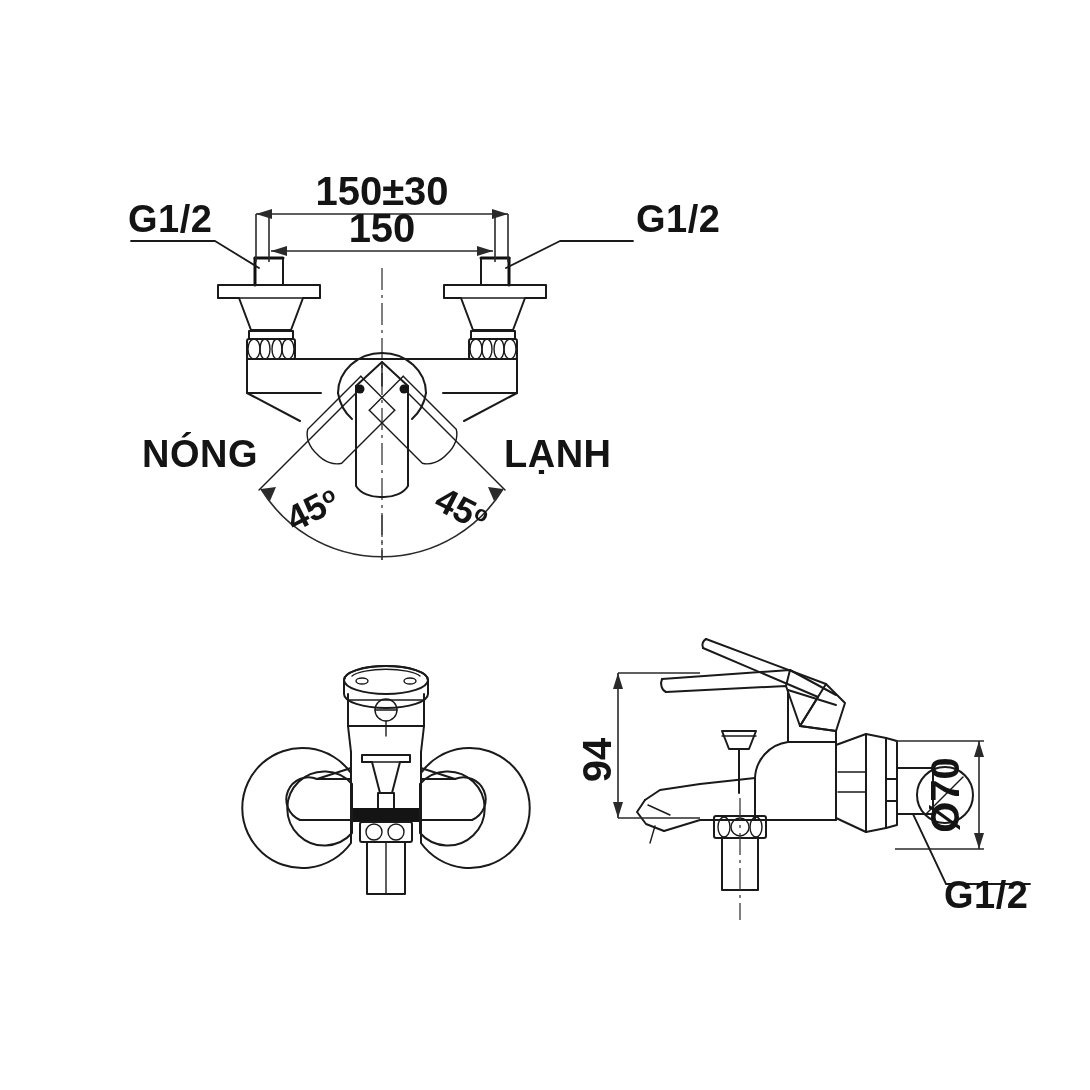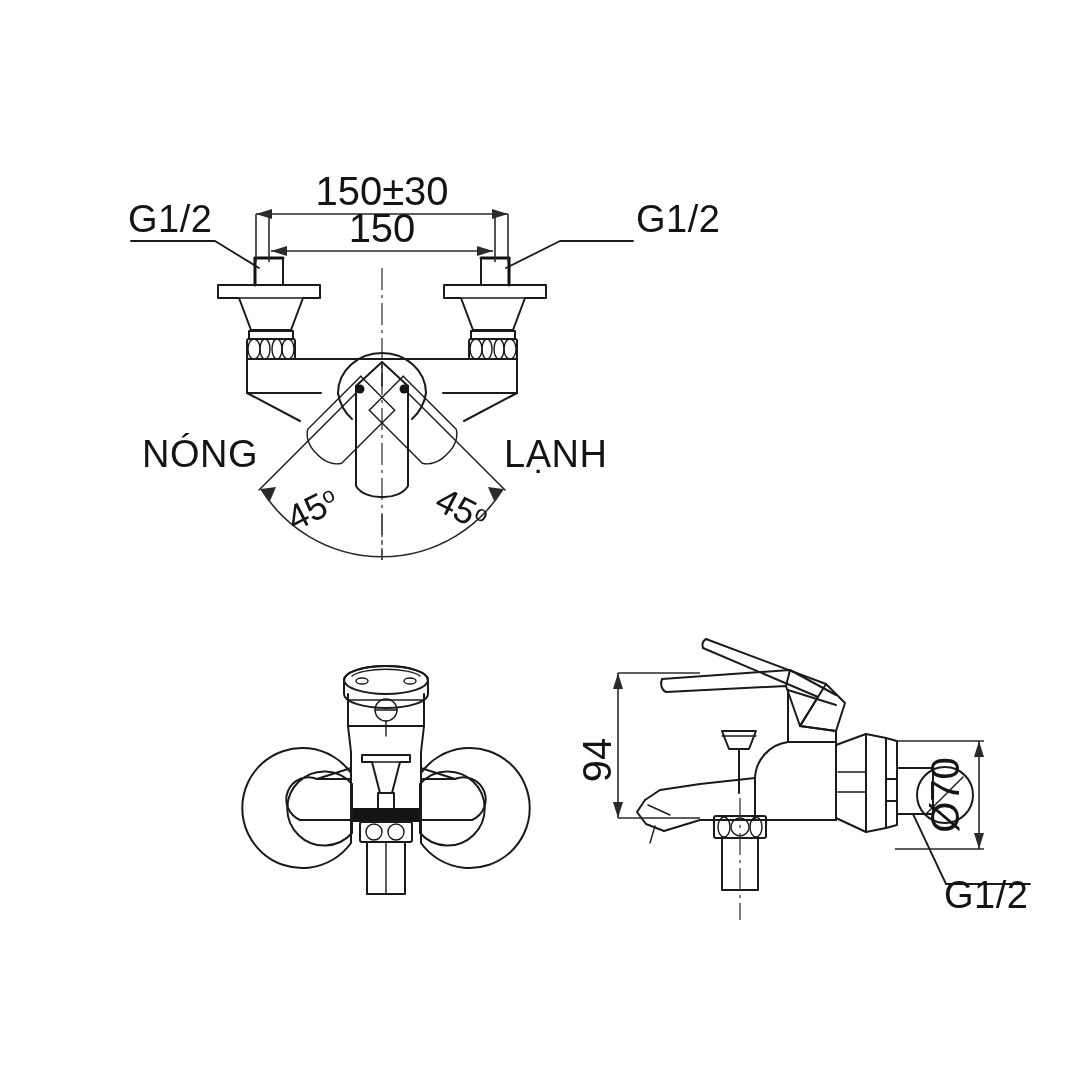--- a/index.html
+++ b/index.html
@@ -12,20 +12,21 @@
     width: 1090px;
     height: 1090px;
     font-family: "Liberation Sans", sans-serif;
     overflow: hidden;
   }
   #drawing-root {
     position: relative;
     width: 1090px;
     height: 1090px;
     background: #ffffff;
+    font-weight: bold;
   }
   svg.drawing {
     display: block;
     width: 1090px;
     height: 1090px;
   }
   .ln {
     fill: none;
     stroke: #1a1a1a;
     stroke-width: 2;

